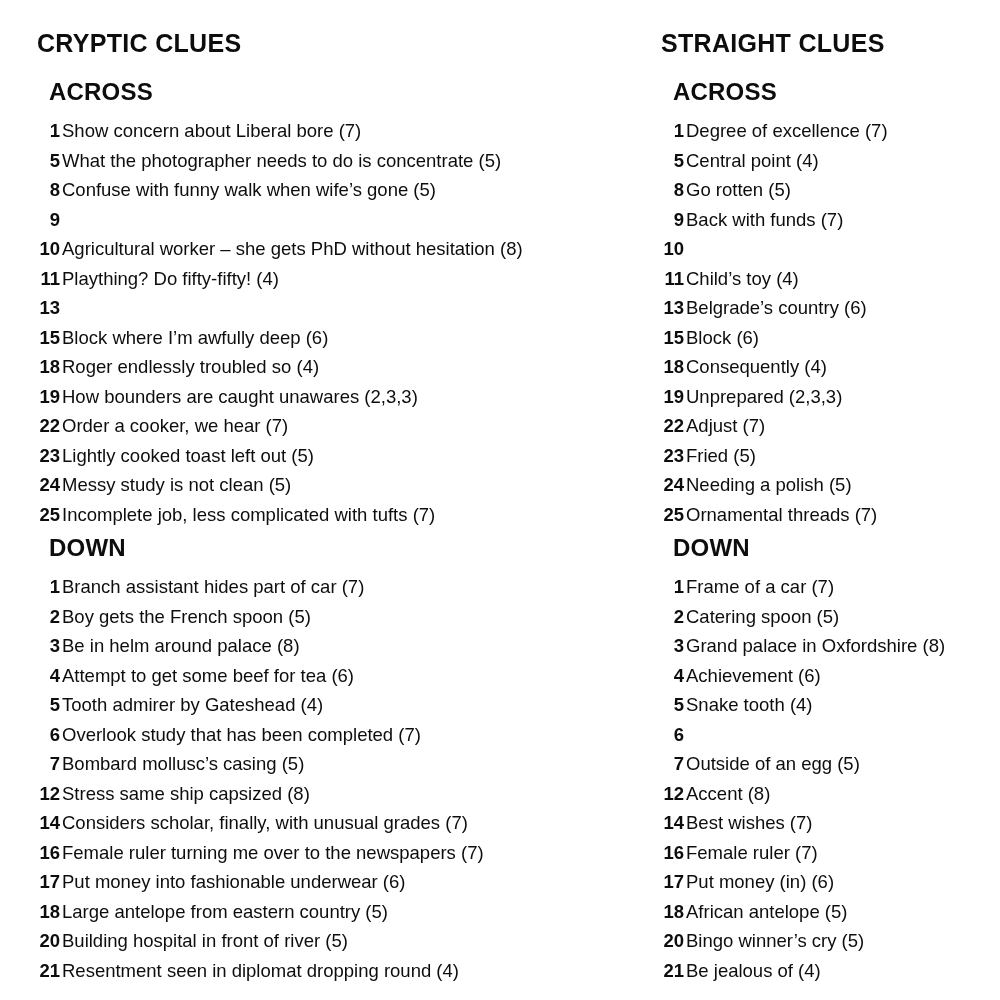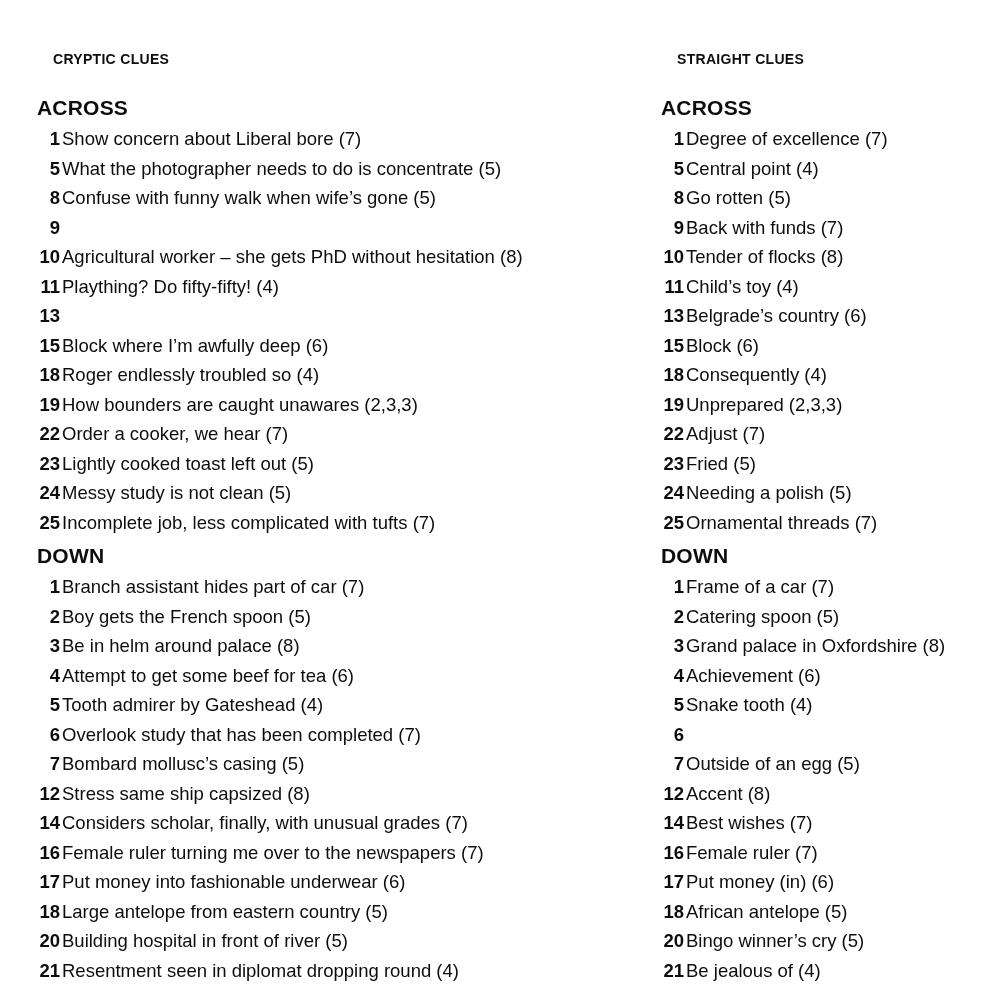--- a/index.html
+++ b/index.html
@@ -19,32 +19,32 @@
     background: #ffffff;
     overflow: hidden;
   }
   .col {
     position: absolute;
     top: 31px;
   }
   .col-left  { left: 37px;  width: 585px; }
   .col-right { left: 661px; width: 365px; }
   .col-title {
-    font-size: 14px;
-    font-weight: bold;
-    line-height: 24px;
-    margin: 16px;
-    letter-spacing: 0.3px;
-    white-space: nowrap;
-  }
-  .section-heading {
-    font-size: 21px;
+    font-size: 25px;
     font-weight: bold;
     line-height: 24px;
     margin: 0;
+    letter-spacing: 0.3px;
+    white-space: nowrap;
+  }
+  .section-heading {
+    font-size: 24px;
+    font-weight: bold;
+    line-height: 24px;
+    margin: 12px;
     letter-spacing: 0.2px;
     white-space: nowrap;
   }
   .sections > .section-heading:first-child { margin-top: 25px; }
   .sections > .section-heading             { margin-top: 7px; }
   .clue-list {
     list-style: none;
     margin: 4px 0 0 0;
     padding: 0;
   }
@@ -208,21 +208,20 @@
           <li class="clue-row">
             <span class="clue-num">8</span>
             <span class="clue-text">Go rotten (5)</span>
           </li>
           <li class="clue-row">
             <span class="clue-num">9</span>
             <span class="clue-text">Back with funds (7)</span>
           </li>
           <li class="clue-row">
             <span class="clue-num">10</span>
-            <span class="clue-text">Tender of flocks (8)</span>
           </li>
           <li class="clue-row">
             <span class="clue-num">11</span>
             <span class="clue-text">Child’s toy (4)</span>
           </li>
           <li class="clue-row">
             <span class="clue-num">13</span>
             <span class="clue-text">Belgrade’s country (6)</span>
           </li>
           <li class="clue-row">

